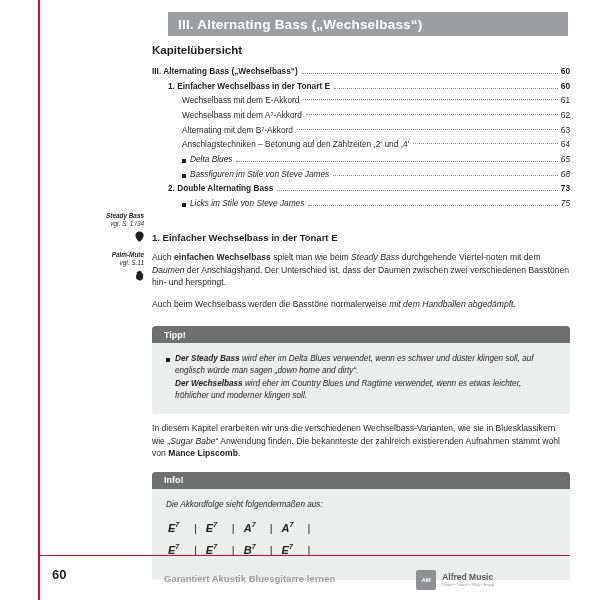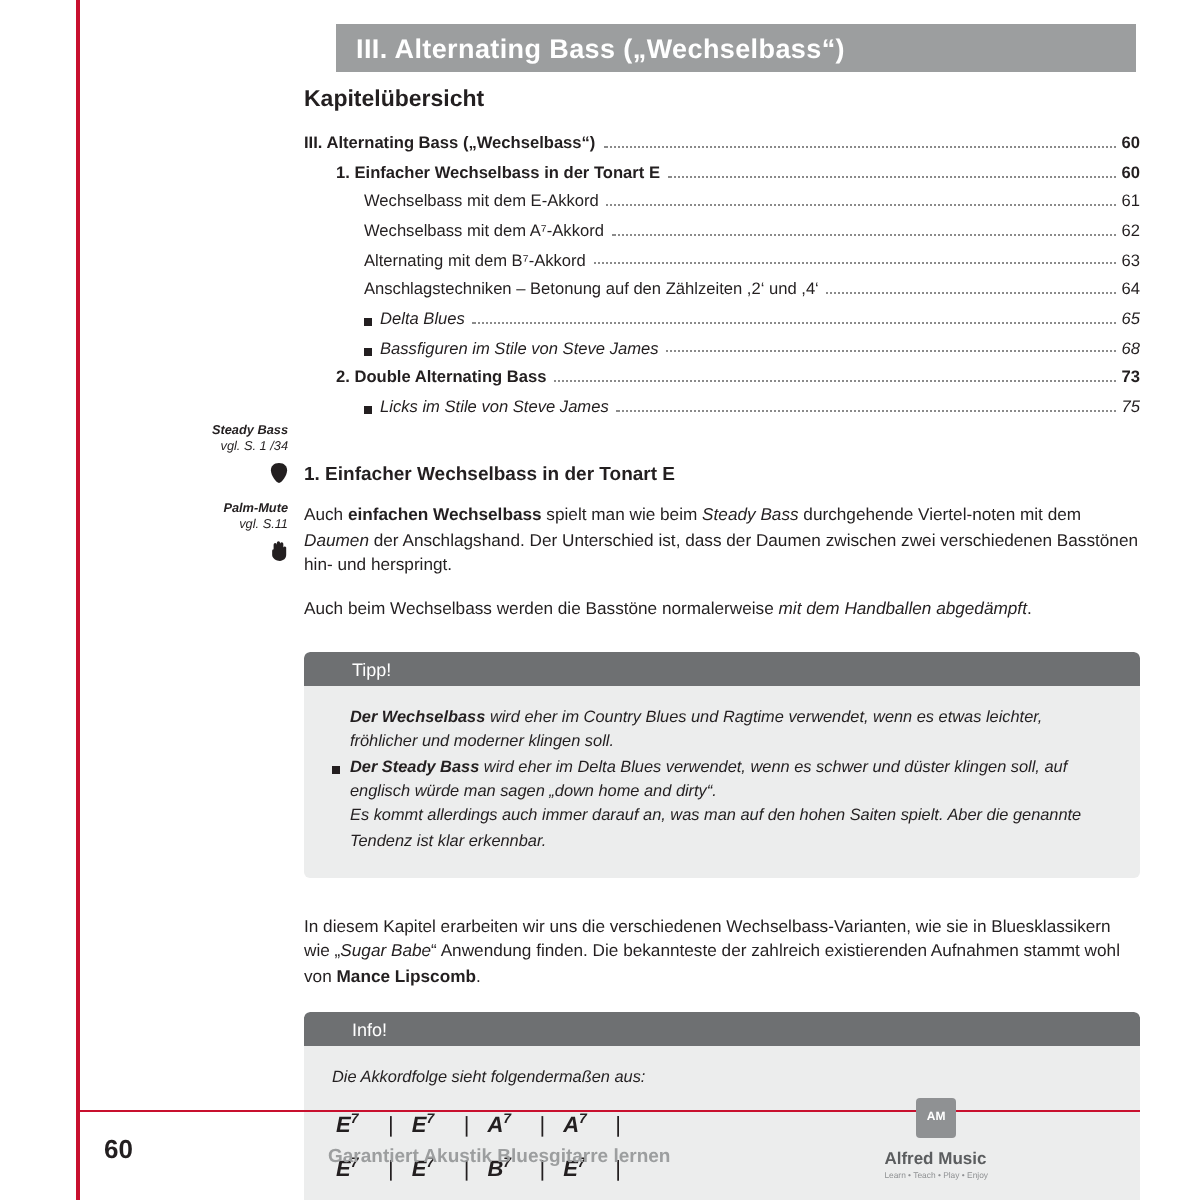--- a/index.html
+++ b/index.html
@@ -53,21 +53,21 @@
   .toc-row .lbl{white-space:nowrap;}
   .toc-row .dots{
     flex:1;
     border-bottom:1px dotted #8a8a8a;
     margin:0 3px 2.5px 4px;
     height:1px;
   }
   .toc-row .pg{white-space:nowrap;font-size:8.3px;}
   .toc-row.lvl0{font-weight:bold;}
   .toc-row.lvl1{padding-left:16px;font-weight:bold;}
-  .toc-row.lvl2{padding-left:30px;}
+  .toc-row.lvl2{padding-left:30px;align-items:center;}
   .toc-row.lvl3{padding-left:30px;font-style:italic;}
   .bullet-sq{
     display:inline-block;width:4px;height:4px;background:#231f20;
     margin-right:4px;margin-bottom:1px;
   }
   
   h3.sub-title{
     font-size:9.5px;font-weight:bold;margin:24px 0 8px 0;
   }
   p.body{
@@ -99,22 +99,22 @@
     overflow:hidden;
     position:relative;
   }
   .box-head{
     background:#6e7072;
     height:17px;
     display:flex;align-items:center;
     border-radius:3px 3px 0 0;
   }
   .box-head .h{
-    color:#ffffff;font-weight:normal;font-size:9px;
-    padding-left:24px;
+    color:#ffffff;font-weight:bold;font-size:9px;
+    padding-left:12px;
   }
   .box-body{
     padding:10px 14px 12px 14px;
     font-size:8.2px;line-height:1.5;
   }
   .box-body p{margin:0 0 7px 0;}
   .box-body p:last-child{margin-bottom:0;}
   .tip-item{display:flex;}
   .tip-item .sq{
     width:4px;height:4px;background:#231f20;margin:5px 5px 0 0;flex:0 0 auto;
@@ -138,21 +138,21 @@
   }
   .footer-rule{
     position:absolute;left:38px;bottom:44px;width:532px;height:1px;background:#c8102e;
   }
   .footer-title{
     position:absolute;left:152px;bottom:16px;
     font-size:9.5px;font-weight:bold;color:#9c9e9f;padding-left:12px;
   }
   .footer-logos{
     position:absolute;right:30px;bottom:10px;
-    display:flex;align-items:center;gap:6px;flex-direction:column;
+    display:flex;align-items:center;gap:6px;
   }
   .logo-box{
     width:20px;height:20px;background:#8f9193;border-radius:2px;
     display:flex;align-items:center;justify-content:center;
     color:#fff;font-size:6px;font-weight:bold;
   }
   .alfred{
     text-align:left;
   }
   .alfred .a1{font-size:8.5px;font-weight:bold;color:#5b5d5f;line-height:1;}
@@ -244,34 +244,31 @@
 
     <p class="body"><span>Auch </span><span class="bd">einfachen Wechselbass</span><span> spielt man wie beim </span><span class="it">Steady Bass</span><span> durchgehende Viertel-noten mit dem </span><span class="it">Daumen</span><span> der Anschlagshand. Der Unterschied ist, dass der Daumen zwischen zwei verschiedenen Basstönen hin- und herspringt.</span></p>
 
     <p class="body"><span>Auch beim Wechselbass werden die Basstöne normalerweise </span><span class="it">mit dem Handballen abgedämpft</span><span>.</span></p>
 
     <div class="box" style="margin-top:16px;">
       <div class="box-head">
         <span class="h">Tipp!</span>
       </div>
       <div class="box-body">
-        <div class="tip-item" style="padding-left:9px;">
-          <p class="it"><span class="bd">Der Wechselbass</span><span> wird eher im Country Blues und Ragtime verwendet, wenn es etwas leichter, fröhlicher und moderner klingen soll.</span></p>
-        </div>
         <div class="tip-item">
           <span class="sq"></span>
           <p class="it"><span class="bd">Der Steady Bass</span><span> wird eher im Delta Blues verwendet, wenn es schwer und düster klingen soll, auf englisch würde man sagen „down home and dirty“.</span></p>
         </div>
         <div class="tip-item" style="padding-left:9px;">
-          <p class="it">Es kommt allerdings auch immer darauf an, was man auf den hohen Saiten spielt. Aber die genannte Tendenz ist klar erkennbar.</p>
+          <p class="it"><span class="bd">Der Wechselbass</span><span> wird eher im Country Blues und Ragtime verwendet, wenn es etwas leichter, fröhlicher und moderner klingen soll.</span></p>
         </div>
       </div>
     </div>
 
-    <p class="body" style="margin-top:18px;"><span>In diesem Kapitel erarbeiten wir uns die verschiedenen Wechselbass-Varianten, wie sie in Bluesklassikern wie „</span><span class="it">Sugar Babe</span><span>“ Anwendung finden. Die bekannteste der zahlreich existierenden Aufnahmen stammt wohl von </span><span class="bd">Mance Lipscomb</span><span>.</span></p>
+    <p class="body" style="margin-top:8px;"><span>In diesem Kapitel erarbeiten wir uns die verschiedenen Wechselbass-Varianten, wie sie in Bluesklassikern wie „</span><span class="it">Sugar Babe</span><span>“ Anwendung finden. Die bekannteste der zahlreich existierenden Aufnahmen stammt wohl von </span><span class="bd">Mance Lipscomb</span><span>.</span></p>
 
     <div class="box" style="margin-top:12px;">
       <div class="box-head">
         <span class="h">Info!</span>
       </div>
       <div class="box-body">
         <p class="it">Die Akkordfolge sieht folgendermaßen aus:</p>
         <div class="chords">
           <div class="chord-row">
             <span class="chord-cell"><span>E</span><sup>7</sup></span>

